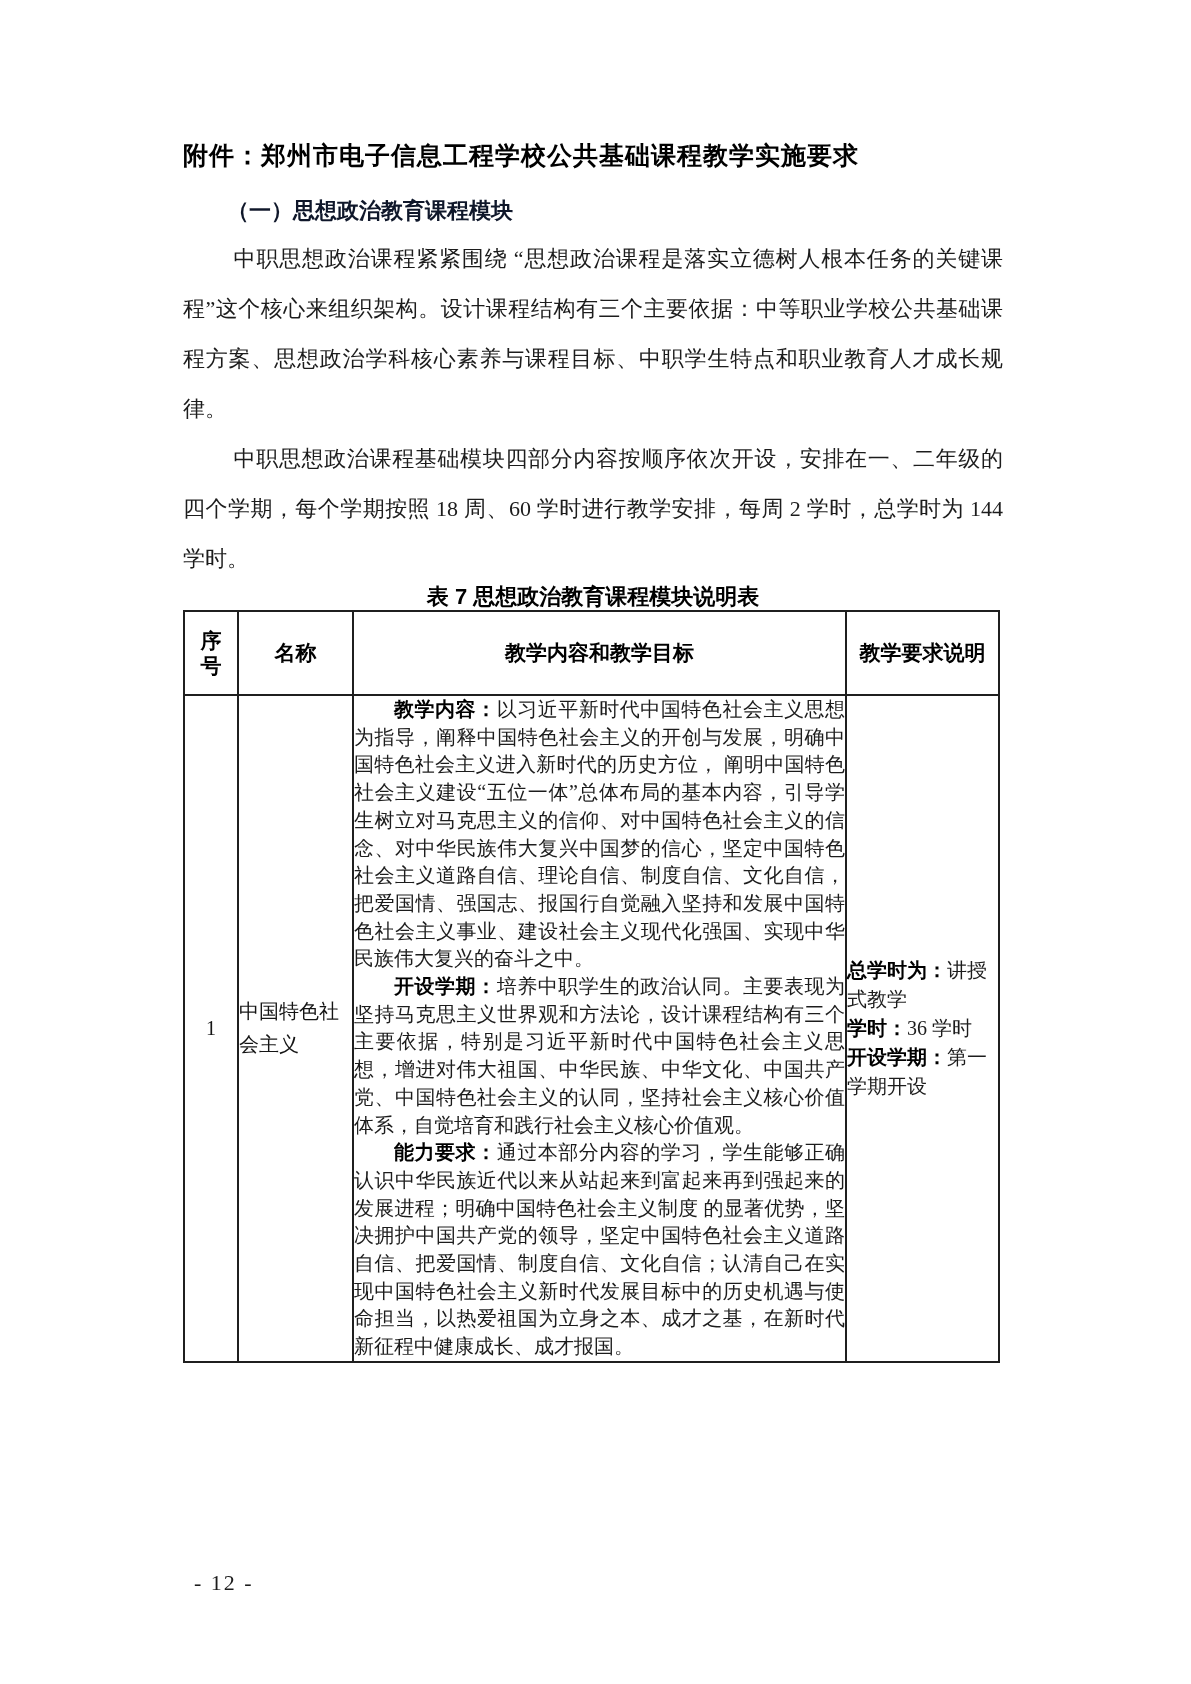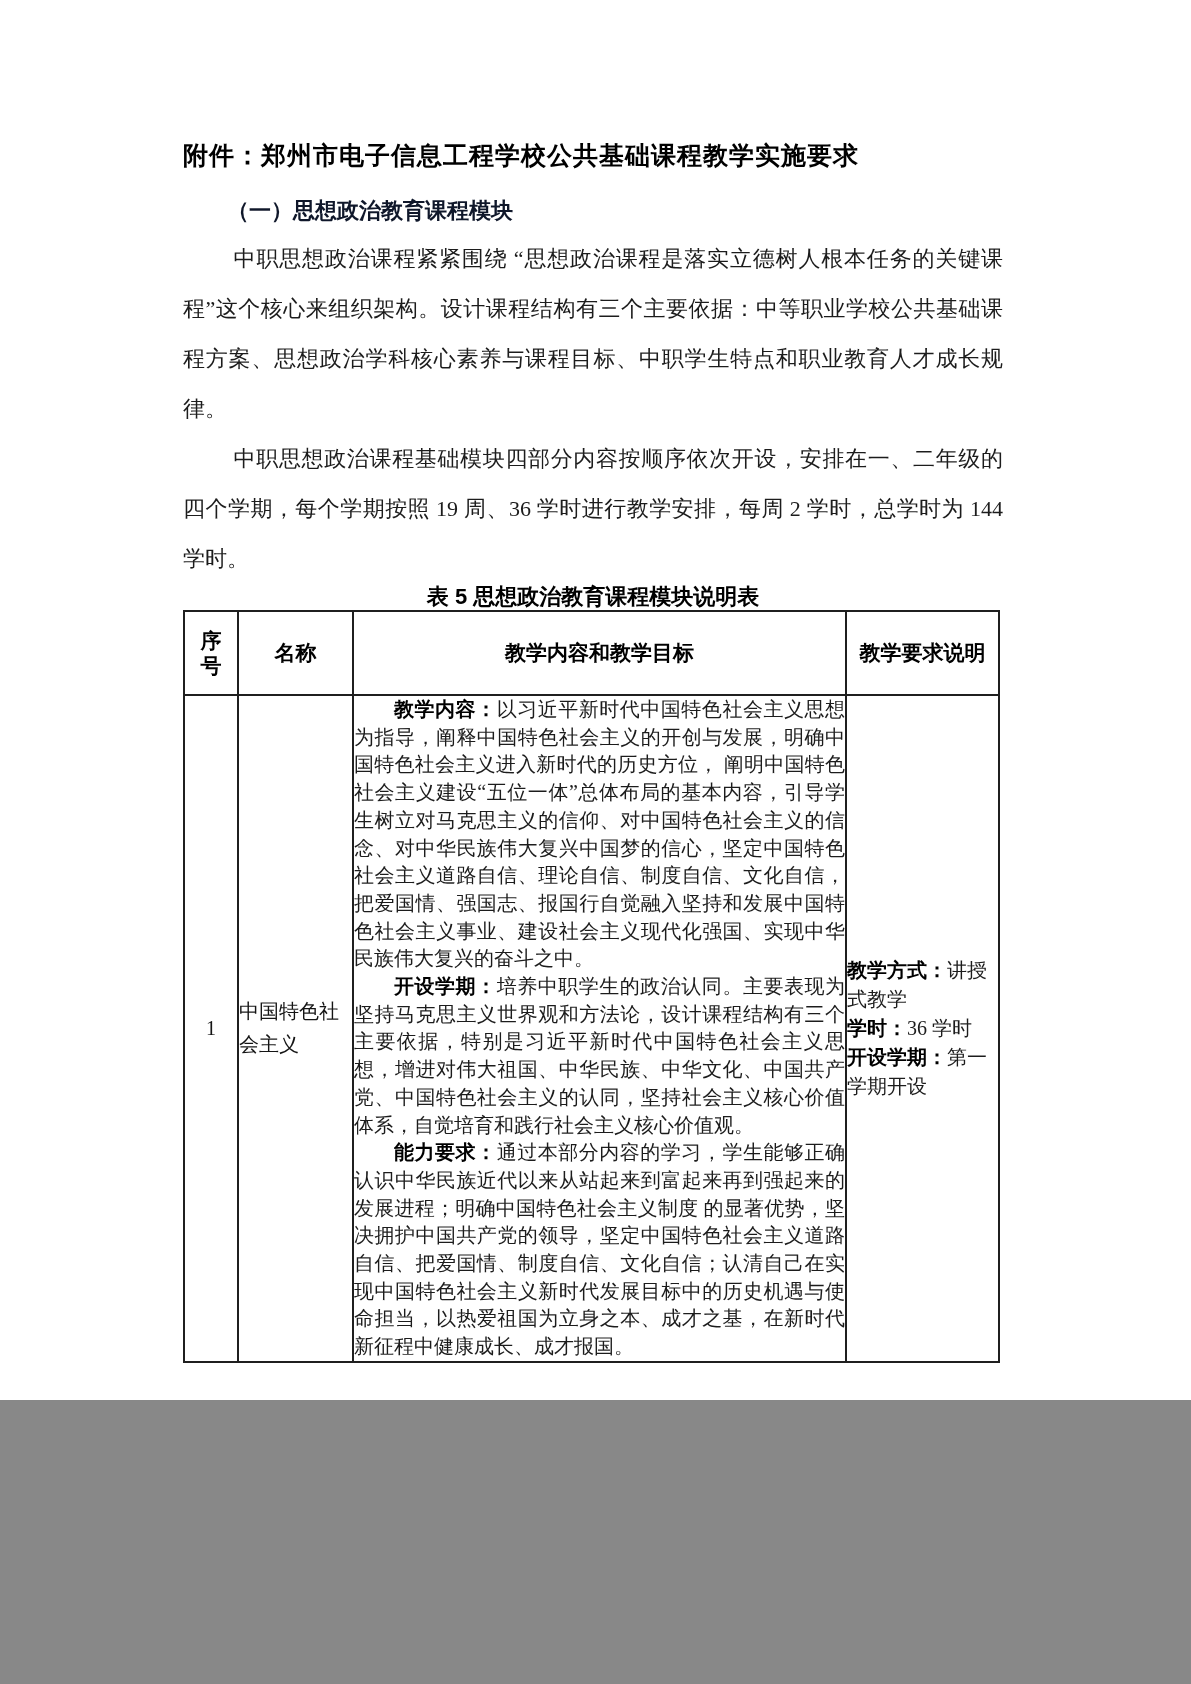--- a/index.html
+++ b/index.html
@@ -1,18 +1,18 @@
 <!DOCTYPE html>
 <html><head>
 <meta charset="utf-8">
 <style>
   html,body{margin:0;padding:0;background:#888;}
   .page{
     position:relative;
-    width:1191px;height:1400px;
+    width:1191px;height:1684px;
     background:#ffffff;
     margin:0 auto;
     overflow:hidden;
     color:#141414;
     font-family:"Liberation Serif","DejaVu Serif",serif;
   }
   .content{
     position:absolute;
     left:183px;top:138px;
     width:820px;
@@ -131,24 +131,24 @@
 
 <div class="page">
   <div class="content">
 
     <h1 class="doc-title">附件：郑州市电子信息工程学校公共基础课程教学实施要求</h1>
 
     <h2 class="section-heading">（一）思想政治教育课程模块</h2>
 
     <div class="bodytext">
       <p>中职思想政治课程紧紧围绕 “思想政治课程是落实立德树人根本任务的关键课程”这个核心来组织架构。设计课程结构有三个主要依据：中等职业学校公共基础课程方案、思想政治学科核心素养与课程目标、中职学生特点和职业教育人才成长规律。</p>
-      <p>中职思想政治课程基础模块四部分内容按顺序依次开设，安排在一、二年级的四个学期，每个学期按照 19 周、36 学时进行教学安排，每周 2 学时，总学时为 144 学时。</p>
+      <p>中职思想政治课程基础模块四部分内容按顺序依次开设，安排在一、二年级的四个学期，每个学期按照 18 周、60 学时进行教学安排，每周 2 学时，总学时为 144 学时。</p>
     </div>
 
-    <div class="table-caption">表 5 思想政治教育课程模块说明表</div>
+    <div class="table-caption">表 7 思想政治教育课程模块说明表</div>
 
     <table class="module-table">
       <colgroup>
         <col class="col-no">
           <col class="col-name">
           <col class="col-content">
           <col class="col-req">
       </colgroup>
       <thead>
         <tr>
@@ -163,21 +163,21 @@
       <tbody>
         <tr>
           <td class="cell-no">1</td>
           <td class="cell-name">中国特色社会主义</td>
           <td class="cell-content">
             <p class="sec"><span class="lbl">教学内容：</span><span>以习近平新时代中国特色社会主义思想为指导，阐释中国特色社会主义的开创与发展，明确中国特色社会主义进入新时代的历史方位， 阐明中国特色社会主义建设“五位一体”总体布局的基本内容，引导学生树立对马克思主义的信仰、对中国特色社会主义的信念、对中华民族伟大复兴中国梦的信心，坚定中国特色社会主义道路自信、理论自信、制度自信、文化自信，把爱国情、强国志、报国行自觉融入坚持和发展中国特色社会主义事业、建设社会主义现代化强国、实现中华民族伟大复兴的奋斗之中。</span></p>
             <p class="sec"><span class="lbl">开设学期：</span><span>培养中职学生的政治认同。主要表现为坚持马克思主义世界观和方法论，设计课程结构有三个主要依据，特别是习近平新时代中国特色社会主义思想，增进对伟大祖国、中华民族、中华文化、中国共产党、中国特色社会主义的认同，坚持社会主义核心价值体系，自觉培育和践行社会主义核心价值观。</span></p>
             <p class="sec"><span class="lbl">能力要求：</span><span>通过本部分内容的学习，学生能够正确认识中华民族近代以来从站起来到富起来再到强起来的发展进程；明确中国特色社会主义制度 的显著优势，坚决拥护中国共产党的领导，坚定中国特色社会主义道路自信、把爱国情、制度自信、文化自信；认清自己在实现中国特色社会主义新时代发展目标中的历史机遇与使命担当，以热爱祖国为立身之本、成才之基，在新时代新征程中健康成长、成才报国。</span></p>
           </td>
           <td class="cell-req">
-            <p class="req"><span class="lbl">教学方式：</span><span>讲授式教学</span></p>
+            <p class="req"><span class="lbl">总学时为：</span><span>讲授式教学</span></p>
             <p class="req"><span class="lbl">学时：</span><span>36 学时</span></p>
             <p class="req"><span class="lbl">开设学期：</span><span>第一学期开设</span></p>
           </td>
         </tr>
       </tbody>
     </table>
 
   </div>
 
   <div class="page-number">- 12 -</div>

